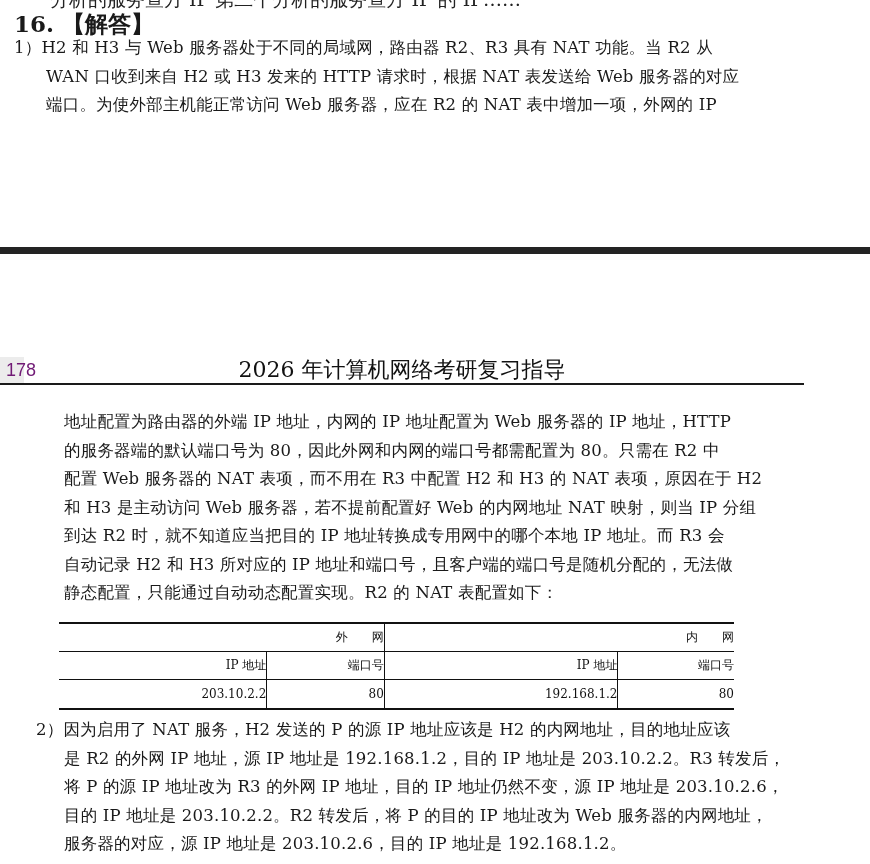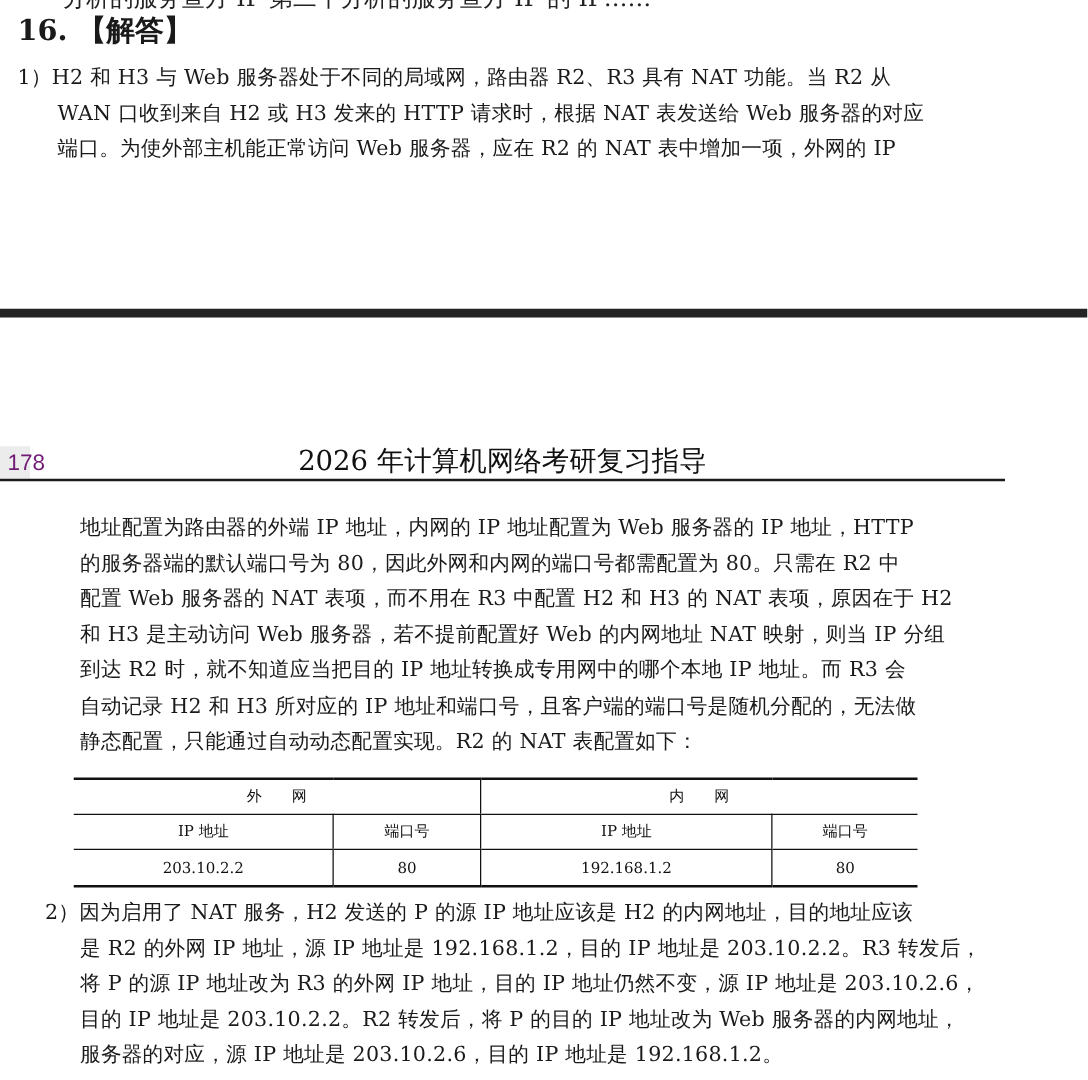--- a/index.html
+++ b/index.html
@@ -28,21 +28,21 @@
       font-size: 23px;
       font-weight: bold;
       white-space: nowrap;
     }
     .para {
       font-size: 16.5px;
       line-height: 28.5px;
       letter-spacing: 0.2px;
     }
     .para .line { white-space: nowrap; display: block; }
-    .p1 { left: 14px; top: 48px; }
+    .p1 { left: 14px; top: 34px; }
     .p1 .indent { padding-left: 32px; }
 
     .separator {
       left: 0; top: 247px;
       width: 870px; height: 7px;
       background: #232323;
     }
     .page-num-box {
       left: 0; top: 357px;
       width: 24px; height: 26px;
@@ -71,21 +71,21 @@
 
     table.nat {
       position: absolute;
       left: 59px; top: 622px;
       width: 675px;
       border-collapse: collapse;
       font-size: 12px;
       color: #111;
     }
     table.nat th, table.nat td {
-      text-align: center;
+      text-align: right;
       height: 26px;
       padding: 0;
       font-weight: normal;
     }
     table.nat thead tr.group th {
       border-top: 2px solid #111;
       border-bottom: 1px solid #111;
       height: 27px;
     }
     table.nat thead tr.group th + th { border-left: 1px solid #111; }

